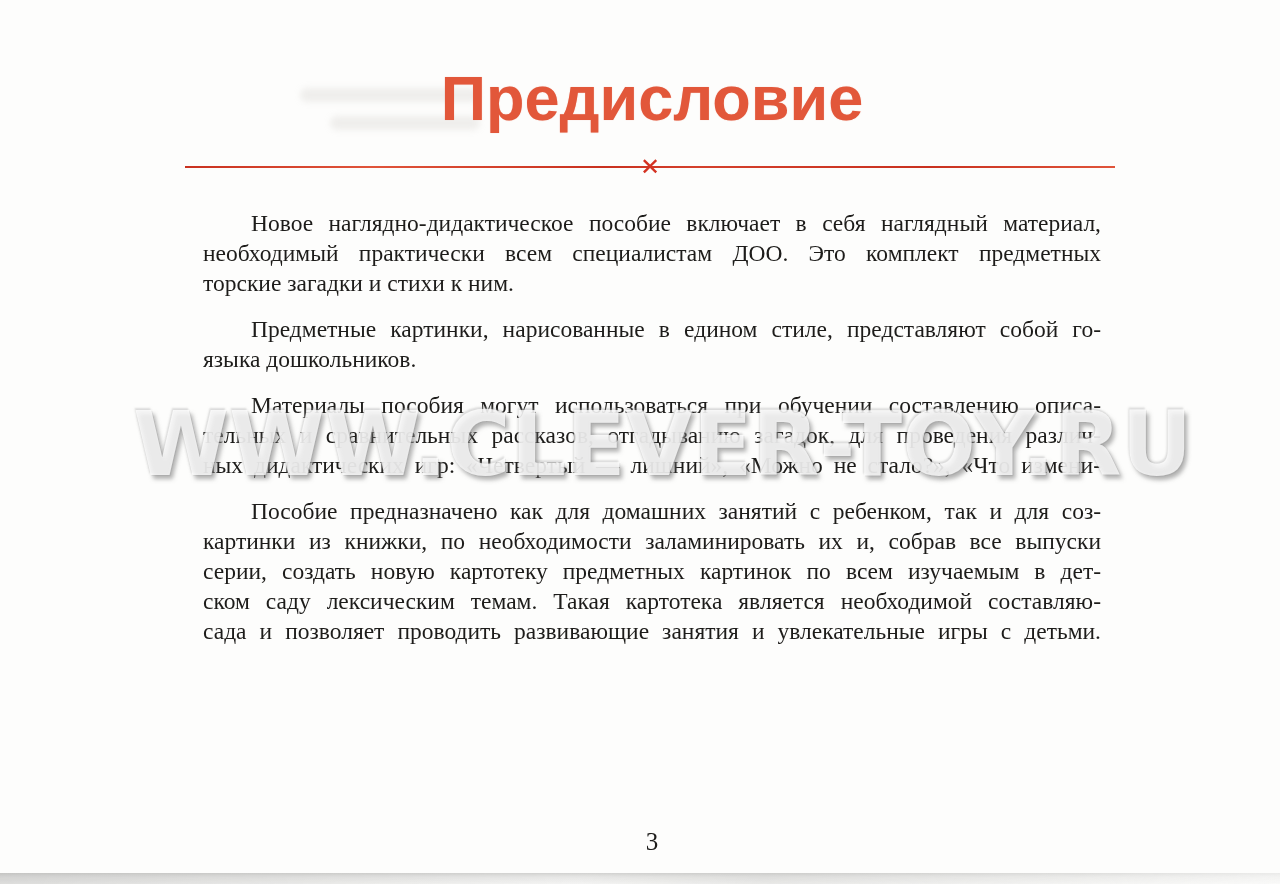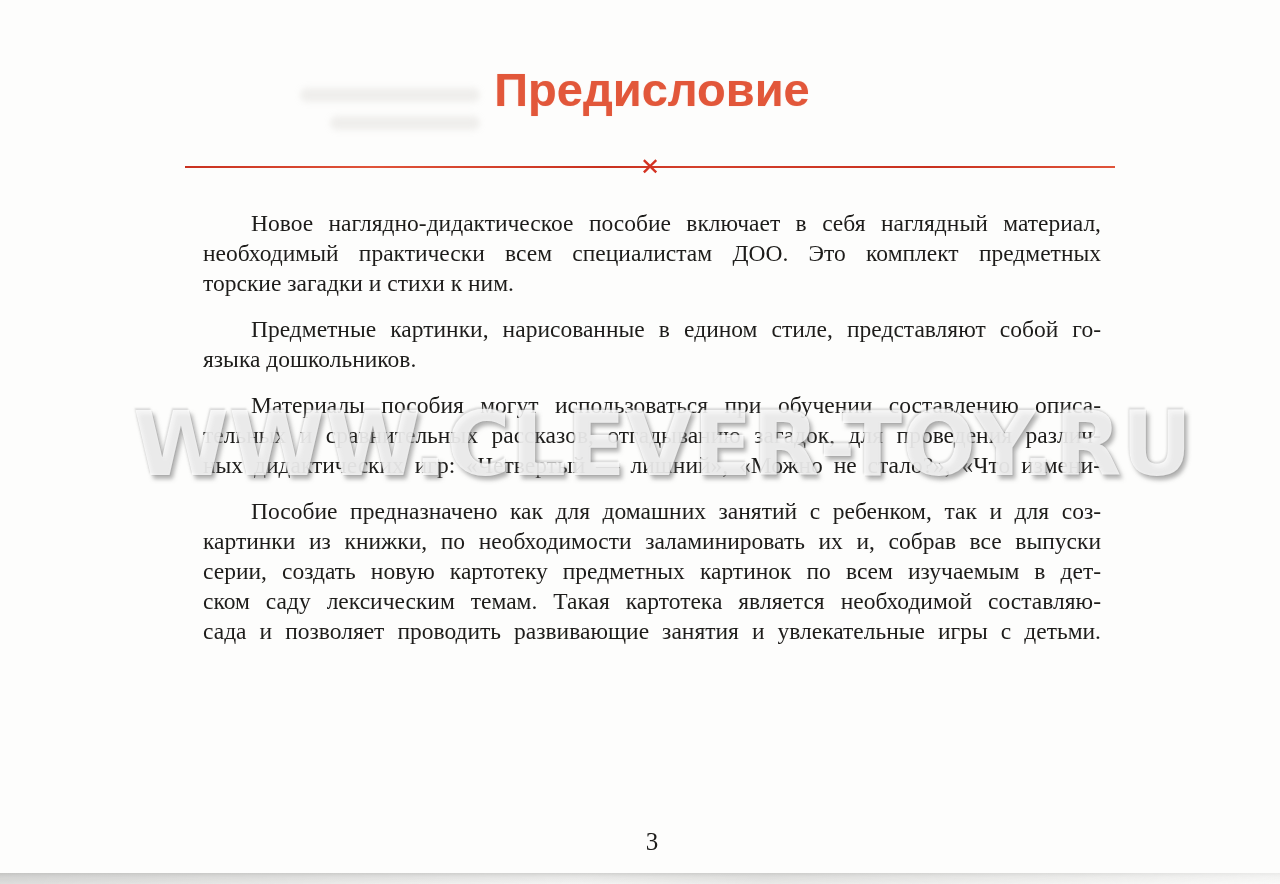--- a/index.html
+++ b/index.html
@@ -15,21 +15,21 @@
     background: #fdfdfc;
   }
   
   .title {
     position: absolute;
     left: 187px; width: 930px; top: 62px;
     margin: 0;
     text-align: center;
     font-family: "Liberation Sans", sans-serif;
     font-weight: bold;
-    font-size: 47px;
+    font-size: 63px;
     letter-spacing: 0px;
     color: #e2573a;
     text-shadow: 0 0 1px rgba(226,87,58,0.4);
   }
   
   .bleed {
     position: absolute;
     height: 14px; border-radius: 7px;
     background: rgba(175,170,165,0.18);
     filter: blur(3px);

